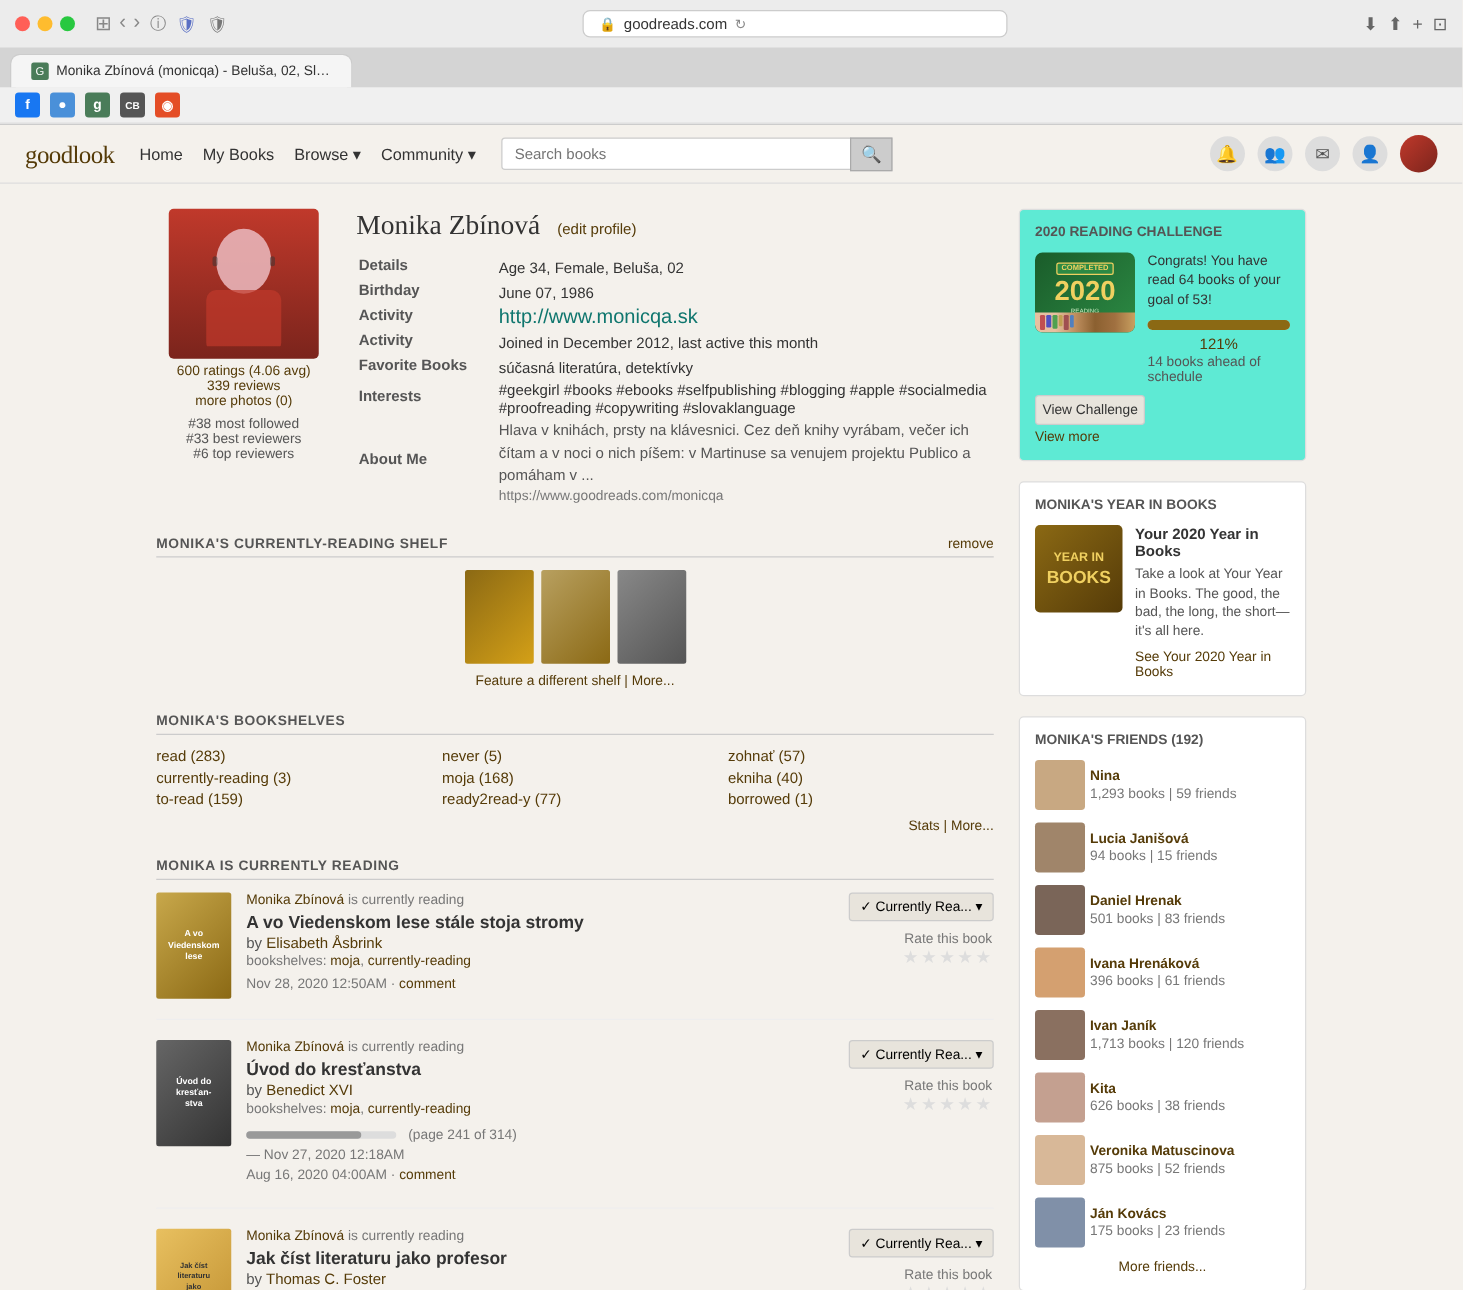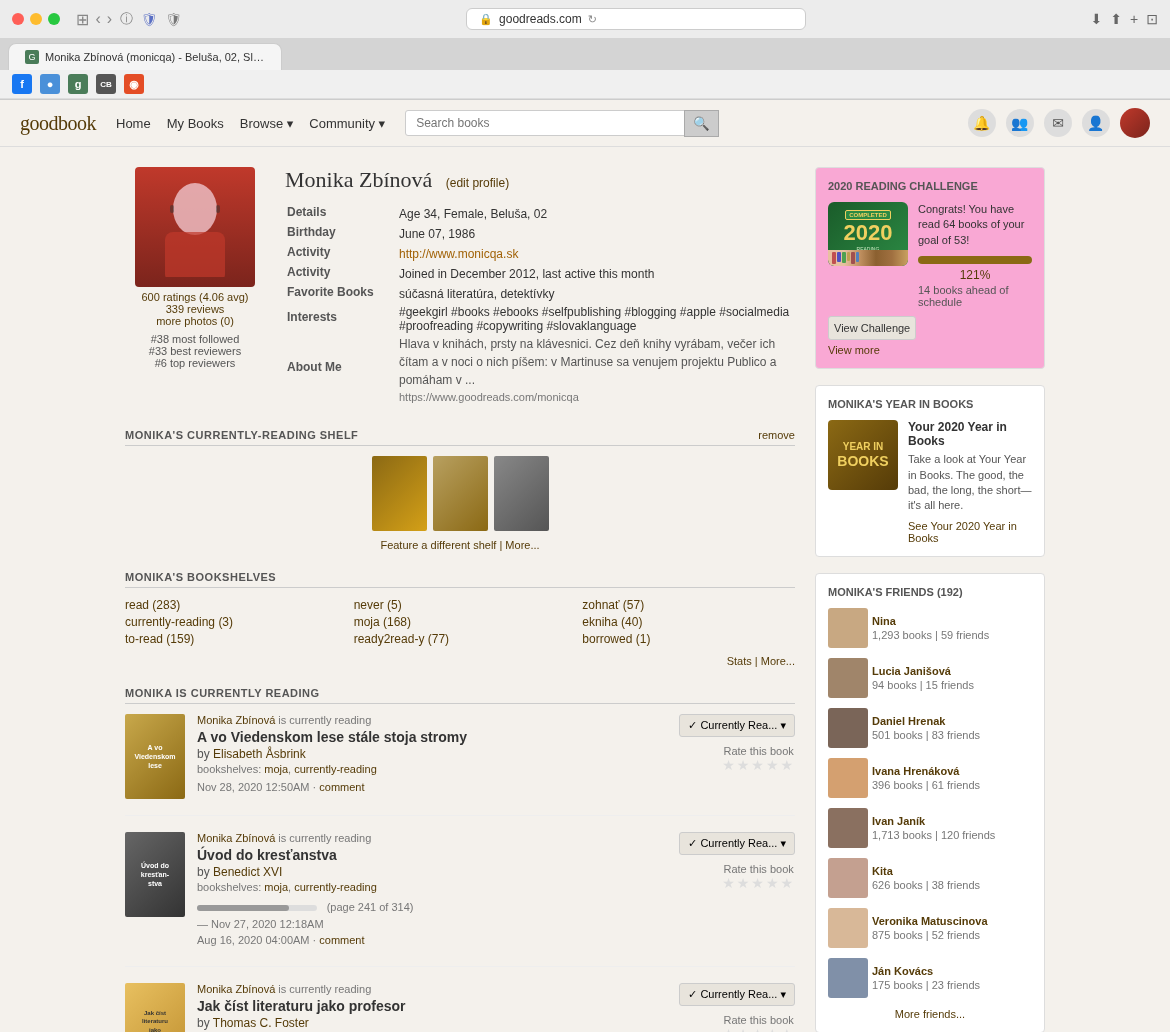--- a/index.html
+++ b/index.html
@@ -95,21 +95,21 @@
     .progress-bar-fill { background: #999; height: 6px; border-radius: 3px; }
     .reading-progress-text { font-size: 11px; color: #777; }
     .reading-date { font-size: 11px; color: #777; margin-bottom: 4px; }
     .reading-date a { color: #553b08; }
     .reading-action { display: flex; flex-direction: column; align-items: flex-end; gap: 4px; }
     .currently-reading-btn { background: #e8e4dc; border: 1px solid #ccc; border-radius: 3px; padding: 4px 8px; font-size: 11px; cursor: pointer; display: flex; align-items: center; gap: 4px; }
     .rate-book { font-size: 11px; color: #777; text-align: center; margin-top: 4px; }
     .stars { color: #ddd; font-size: 14px; letter-spacing: 2px; }
 
     
-    .reading-challenge { background: #f9a8d4; border: 1px solid #ddd; border-radius: 4px; padding: 12px; margin-bottom: 16px; }
+    .reading-challenge { background: #5eead4; border: 1px solid #ddd; border-radius: 4px; padding: 12px; margin-bottom: 16px; }
     .challenge-title { font-size: 11px; font-weight: bold; color: #555; text-transform: uppercase; margin-bottom: 10px; }
     .challenge-content { display: flex; gap: 10px; align-items: flex-start; }
     .challenge-badge { width: 80px; height: 80px; flex-shrink: 0; position: relative; }
     .challenge-info { flex: 1; font-size: 11px; }
     .challenge-desc { color: #333; margin-bottom: 8px; line-height: 1.4; }
     .challenge-progress-bar { background: #ddd; height: 8px; border-radius: 4px; margin-bottom: 4px; }
     .challenge-progress-fill { background: #8b6914; height: 8px; border-radius: 4px; }
     .challenge-pct { font-size: 12px; color: #553b08; text-align: center; margin-bottom: 2px; }
     .challenge-schedule { font-size: 11px; color: #555; }
     .challenge-view-btn { display: block; text-align: center; background: #e8e4dc; border: 1px solid #ccc; border-radius: 3px; padding: 5px; font-size: 11px; color: #333; text-decoration: none; cursor: pointer; margin-top: 8px; }
@@ -186,21 +186,21 @@
     <div class="ext-icon" style="background:#1877f2;">f</div>
     <div class="ext-icon" style="background:#4a90d9;">●</div>
     <div class="ext-icon" style="background:#4a7c59;">g</div>
     <div class="ext-icon" style="background:#555;font-size:8px;">CB</div>
     <div class="ext-icon" style="background:#e44d26;">◉</div>
   </div>
 </div>
 
 <div class="gr-nav">
   <div class="gr-logo">
-    <span style="color:#553b08;font-family:Georgia,serif;font-size:20px;">good<span style="color:#553b08;">book</span></span>
+    <span style="color:#553b08;font-family:Georgia,serif;font-size:20px;">good<span style="color:#553b08;">look</span></span>
   </div>
   <div class="gr-nav-links">
     <a class="gr-nav-link">Home</a>
     <a class="gr-nav-link">My Books</a>
     <a class="gr-nav-link">Browse ▾</a>
     <a class="gr-nav-link">Community ▾</a>
   </div>
   <div class="gr-search">
     <input type="text" style="border: 1px solid rgb(204, 204, 204); border-radius: 3px 0px 0px 3px; padding: 5px 10px; font-size: 12px; width: 280px;" placeholder="Search books">
     <button class="gr-search-btn">🔍</button>
@@ -248,21 +248,21 @@
               <tr>
             <td>Details</td>
             <td>Age 34, Female, Beluša, 02</td>
           </tr>
           <tr>
             <td>Birthday</td>
             <td>June 07, 1986</td>
           </tr>
           <tr>
             <td>Activity</td>
-            <td><a style="color:#a16207;text-decoration:none;font-size:12px;">http://www.monicqa.sk</a></td>
+            <td><a style="color:#0f766e;text-decoration:none;font-size:16px;">http://www.monicqa.sk</a></td>
           </tr>
           <tr>
             <td>Activity</td>
             <td>Joined in December 2012, last active this month</td>
           </tr>
           <tr>
             <td>Favorite Books</td>
             <td>súčasná literatúra, detektívky</td>
           </tr>
           <tr>

